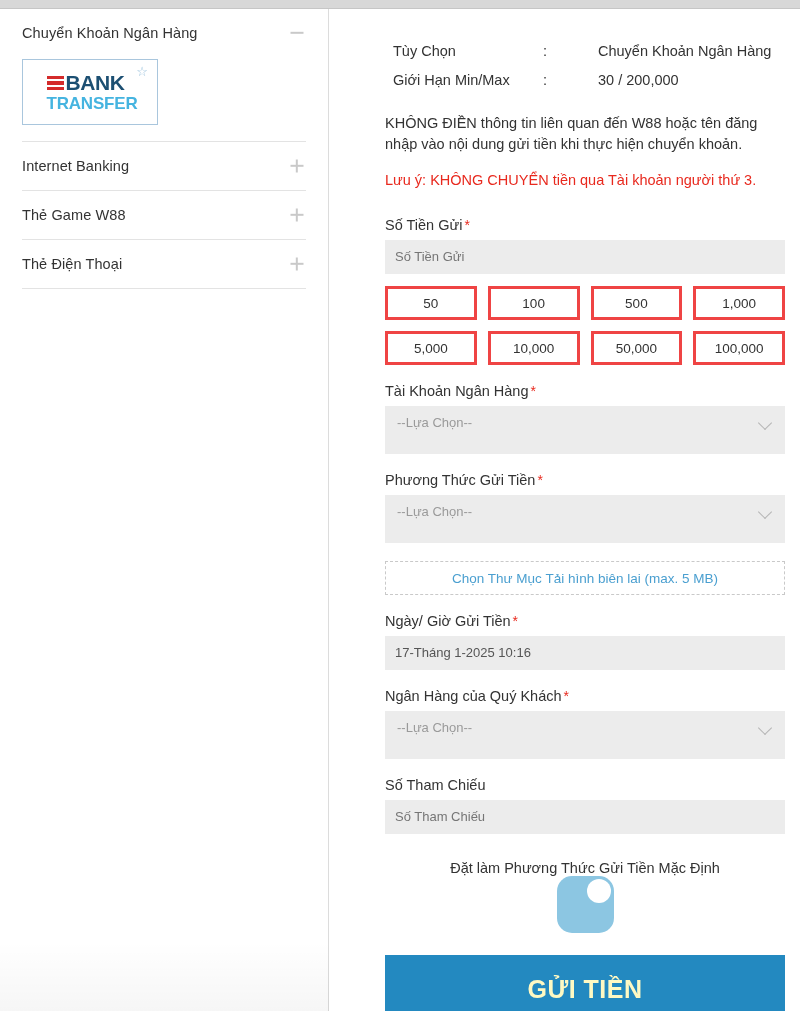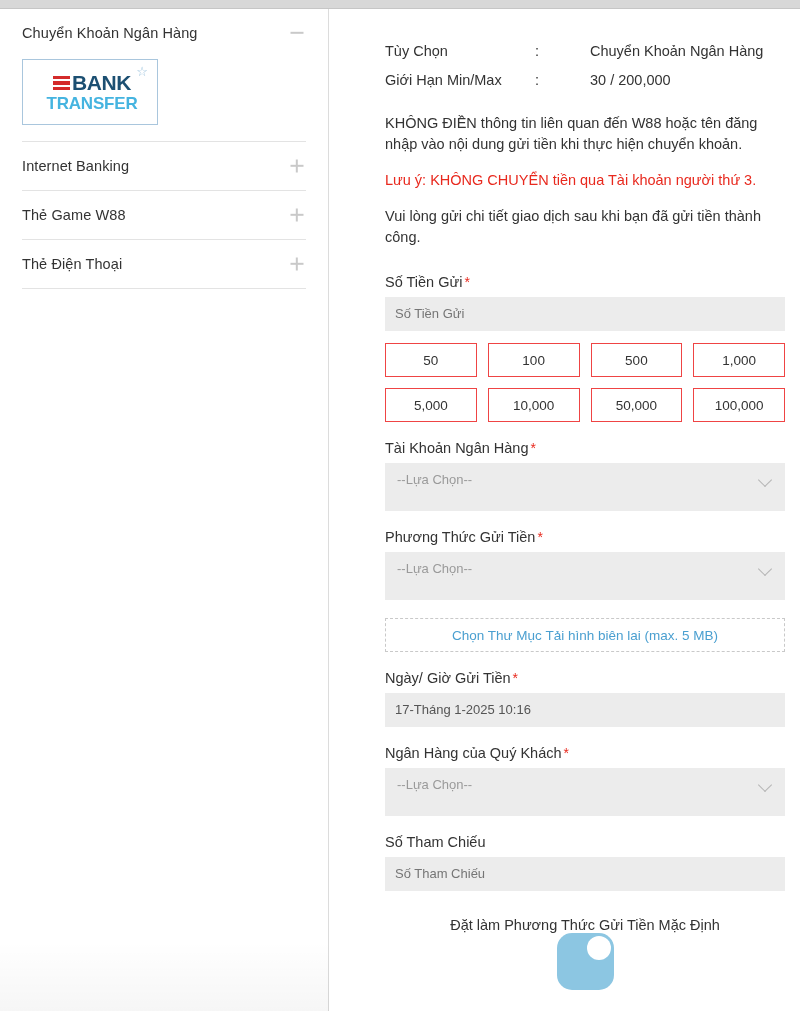--- a/index.html
+++ b/index.html
@@ -96,21 +96,21 @@
     border: 1px solid #a9c6dd;
     background: #ffffff;
     position: relative;
     display: flex;
     align-items: center;
     justify-content: center;
   }
   .logo-inner {
     display: flex;
     flex-direction: column;
-    align-items: center;
+    align-items: flex-start;
     line-height: 1;
     transform: translateX(2px);
   }
   .logo-row1 {
     display: flex;
     align-items: center;
     gap: 2px;
   }
   .logo-bars {
     display: inline-flex;
@@ -161,21 +161,21 @@
   }
 
   
   .summary-row {
     display: flex;
     align-items: baseline;
     margin-bottom: 13px;
     font-size: 14.5px;
     color: #333333;
   }
-  .summary-label { width: 150px; flex: 0 0 150px; }
+  .summary-label { width: 150px; flex: 0 0 150px; margin-left: 8px; }
   .summary-colon { width: 55px; flex: 0 0 55px; }
   .summary-value { flex: 1 1 auto; }
 
   .notice {
     font-size: 14.5px;
     line-height: 1.45;
     color: #333333;
     margin: 25px 0 0 0;
     max-width: 400px;
   }
@@ -216,21 +216,21 @@
 
   .chips {
     display: grid;
     grid-template-columns: repeat(4, 1fr);
     gap: 11px 11px;
     margin-top: 12px;
   }
   .chip {
     box-sizing: border-box;
     height: 34px;
-    border: 1px solid #ef4444;
+    border: 3px solid #ef4444;
     background: #ffffff;
     font-size: 13.5px;
     color: #333333;
     display: flex;
     align-items: center;
     justify-content: center;
     cursor: pointer;
     font-family: "Liberation Sans", "DejaVu Sans", sans-serif;
   }
 
@@ -409,21 +409,20 @@
       <span class="summary-value">Chuyển Khoản Ngân Hàng</span>
     </div>
     <div class="summary-row">
       <span class="summary-label">Giới Hạn Min/Max</span>
       <span class="summary-colon">:</span>
       <span class="summary-value">30 / 200,000</span>
     </div>
 
     <p class="notice">KHÔNG ĐIỀN thông tin liên quan đến W88 hoặc tên đăng nhập vào nội dung gửi tiền khi thực hiện chuyển khoản.</p>
     <p class="notice warn">Lưu ý: KHÔNG CHUYỂN tiền qua Tài khoản người thứ 3.</p>
-    <p class="notice last">Vui lòng gửi chi tiết giao dịch sau khi bạn đã gửi tiền thành công.</p>
 
     <div class="form">
 
       <label class="field-label">
         <span>Số Tiền Gửi</span><span class="req">*</span>
       </label>
       <input class="text-input" type="text" placeholder="Số Tiền Gửi" style="">
 
       <div class="chips">
         <button class="chip">50</button>

